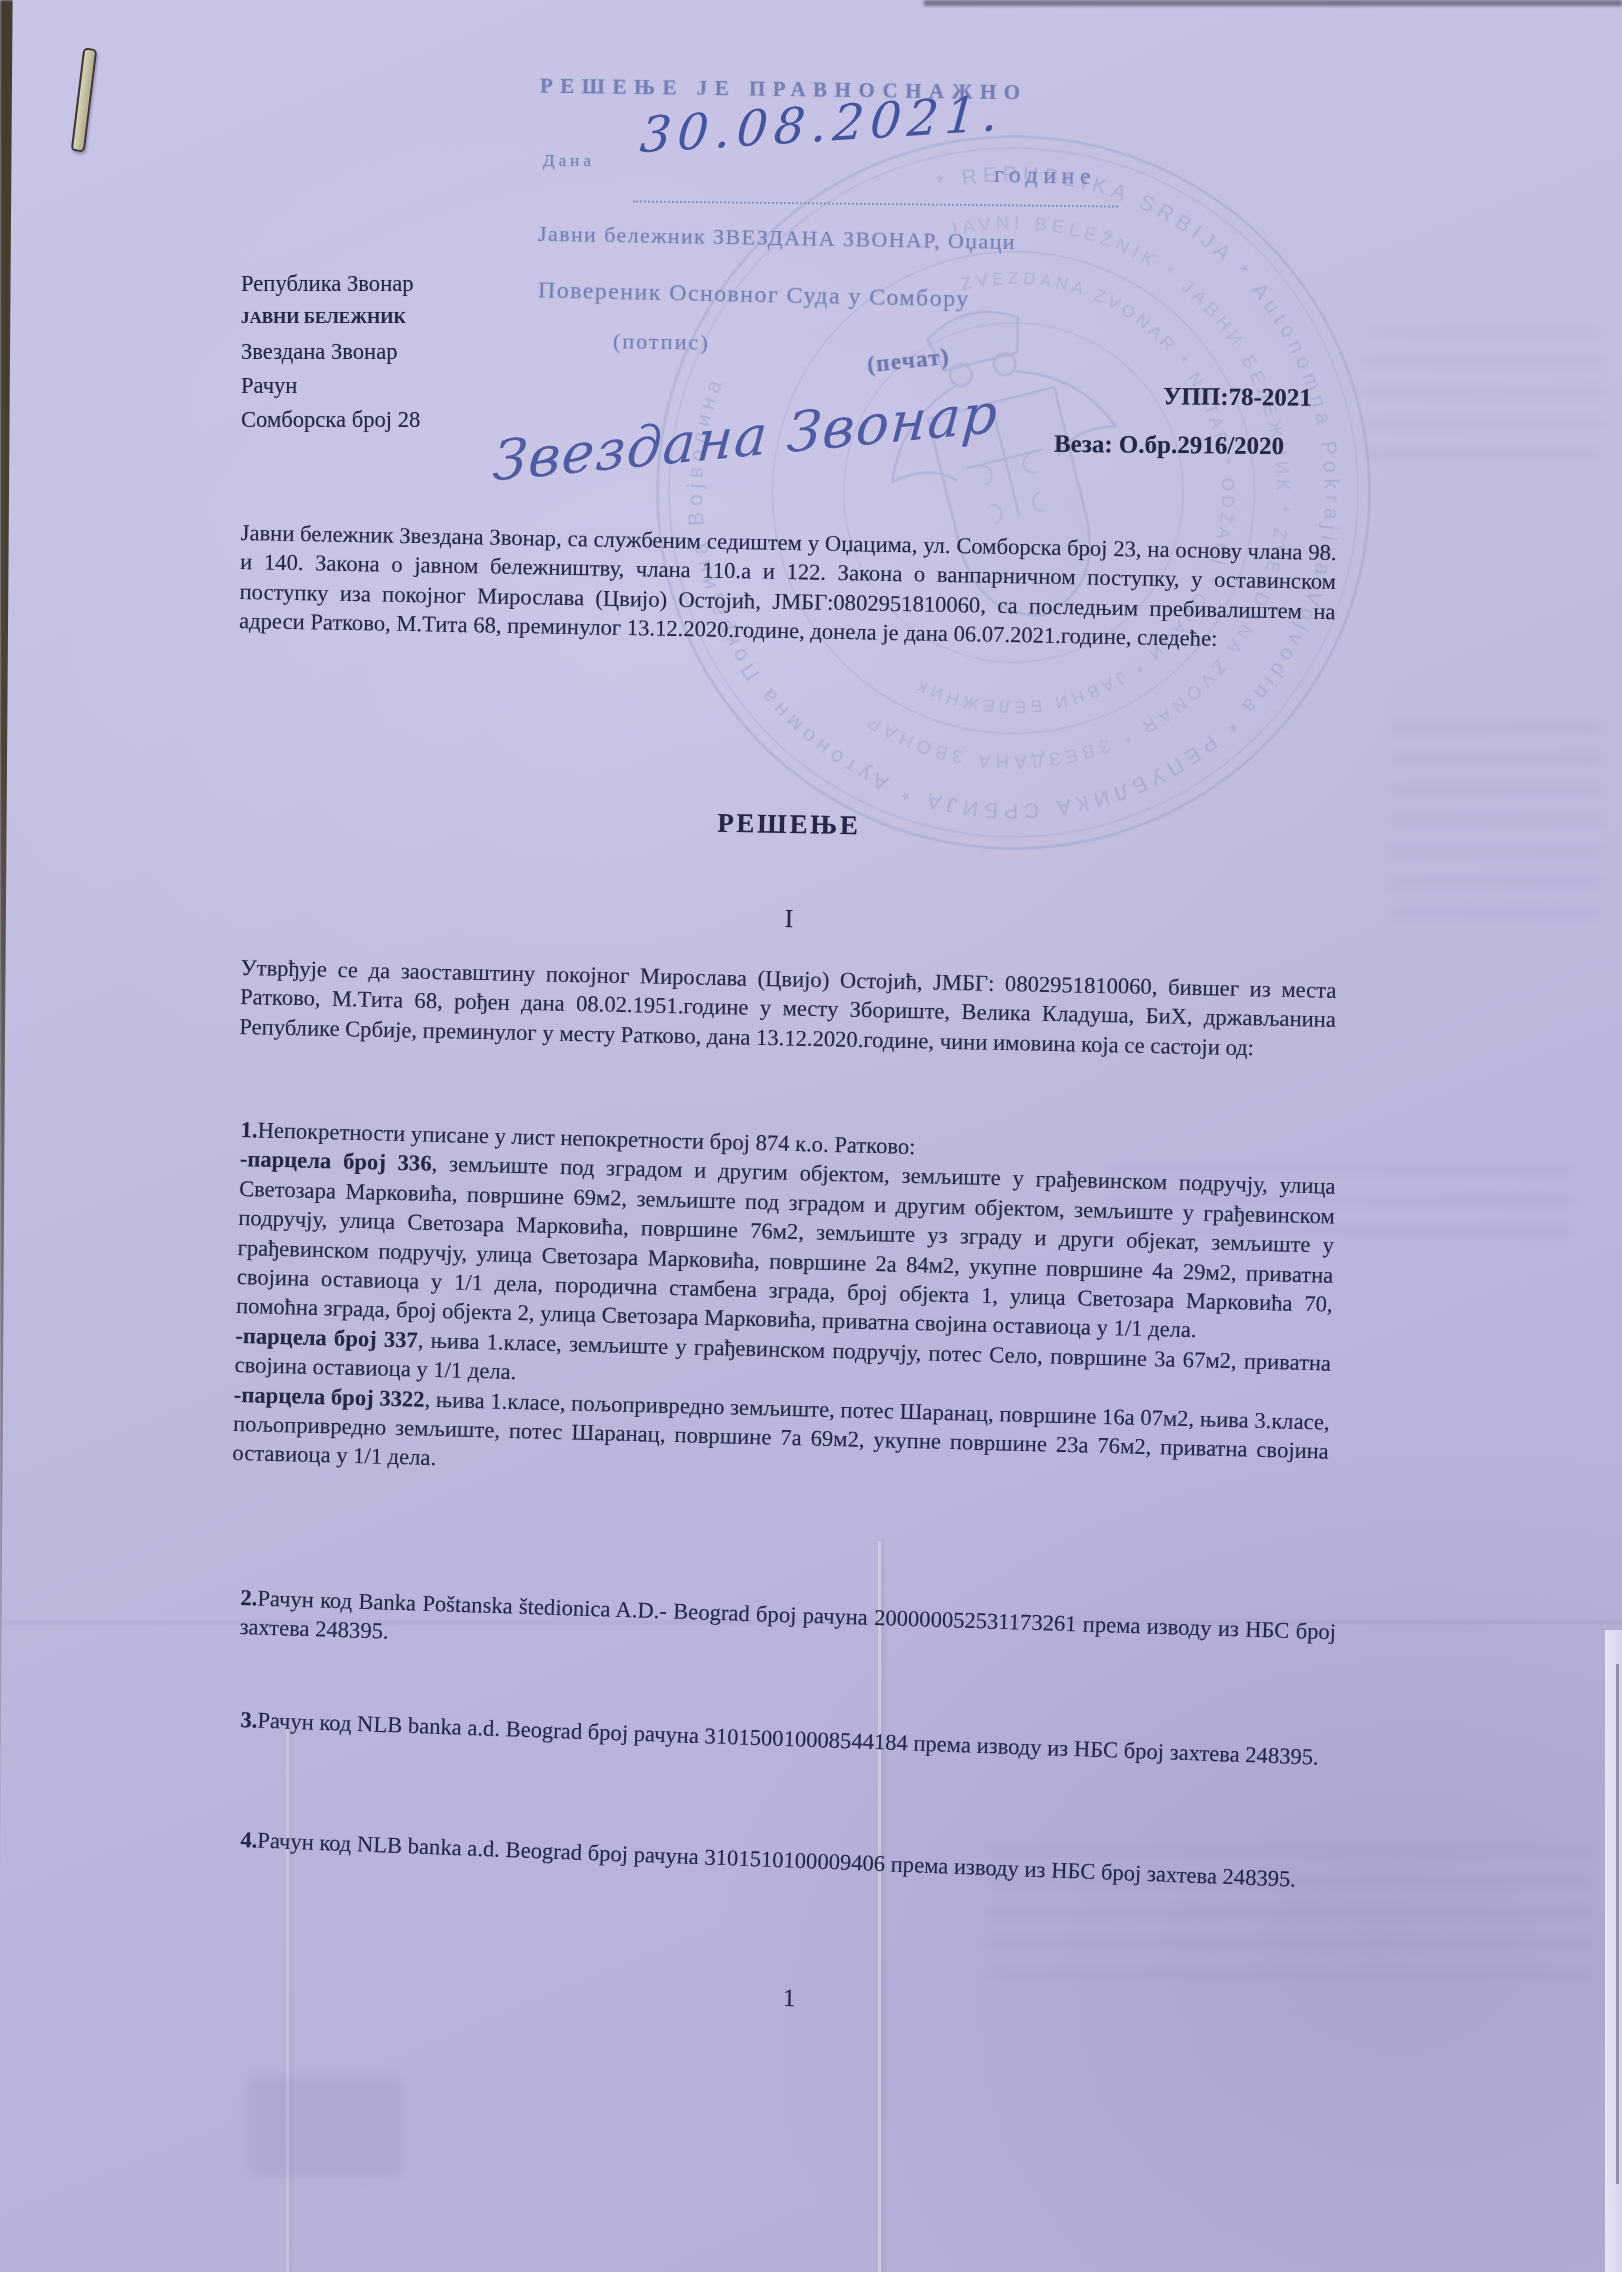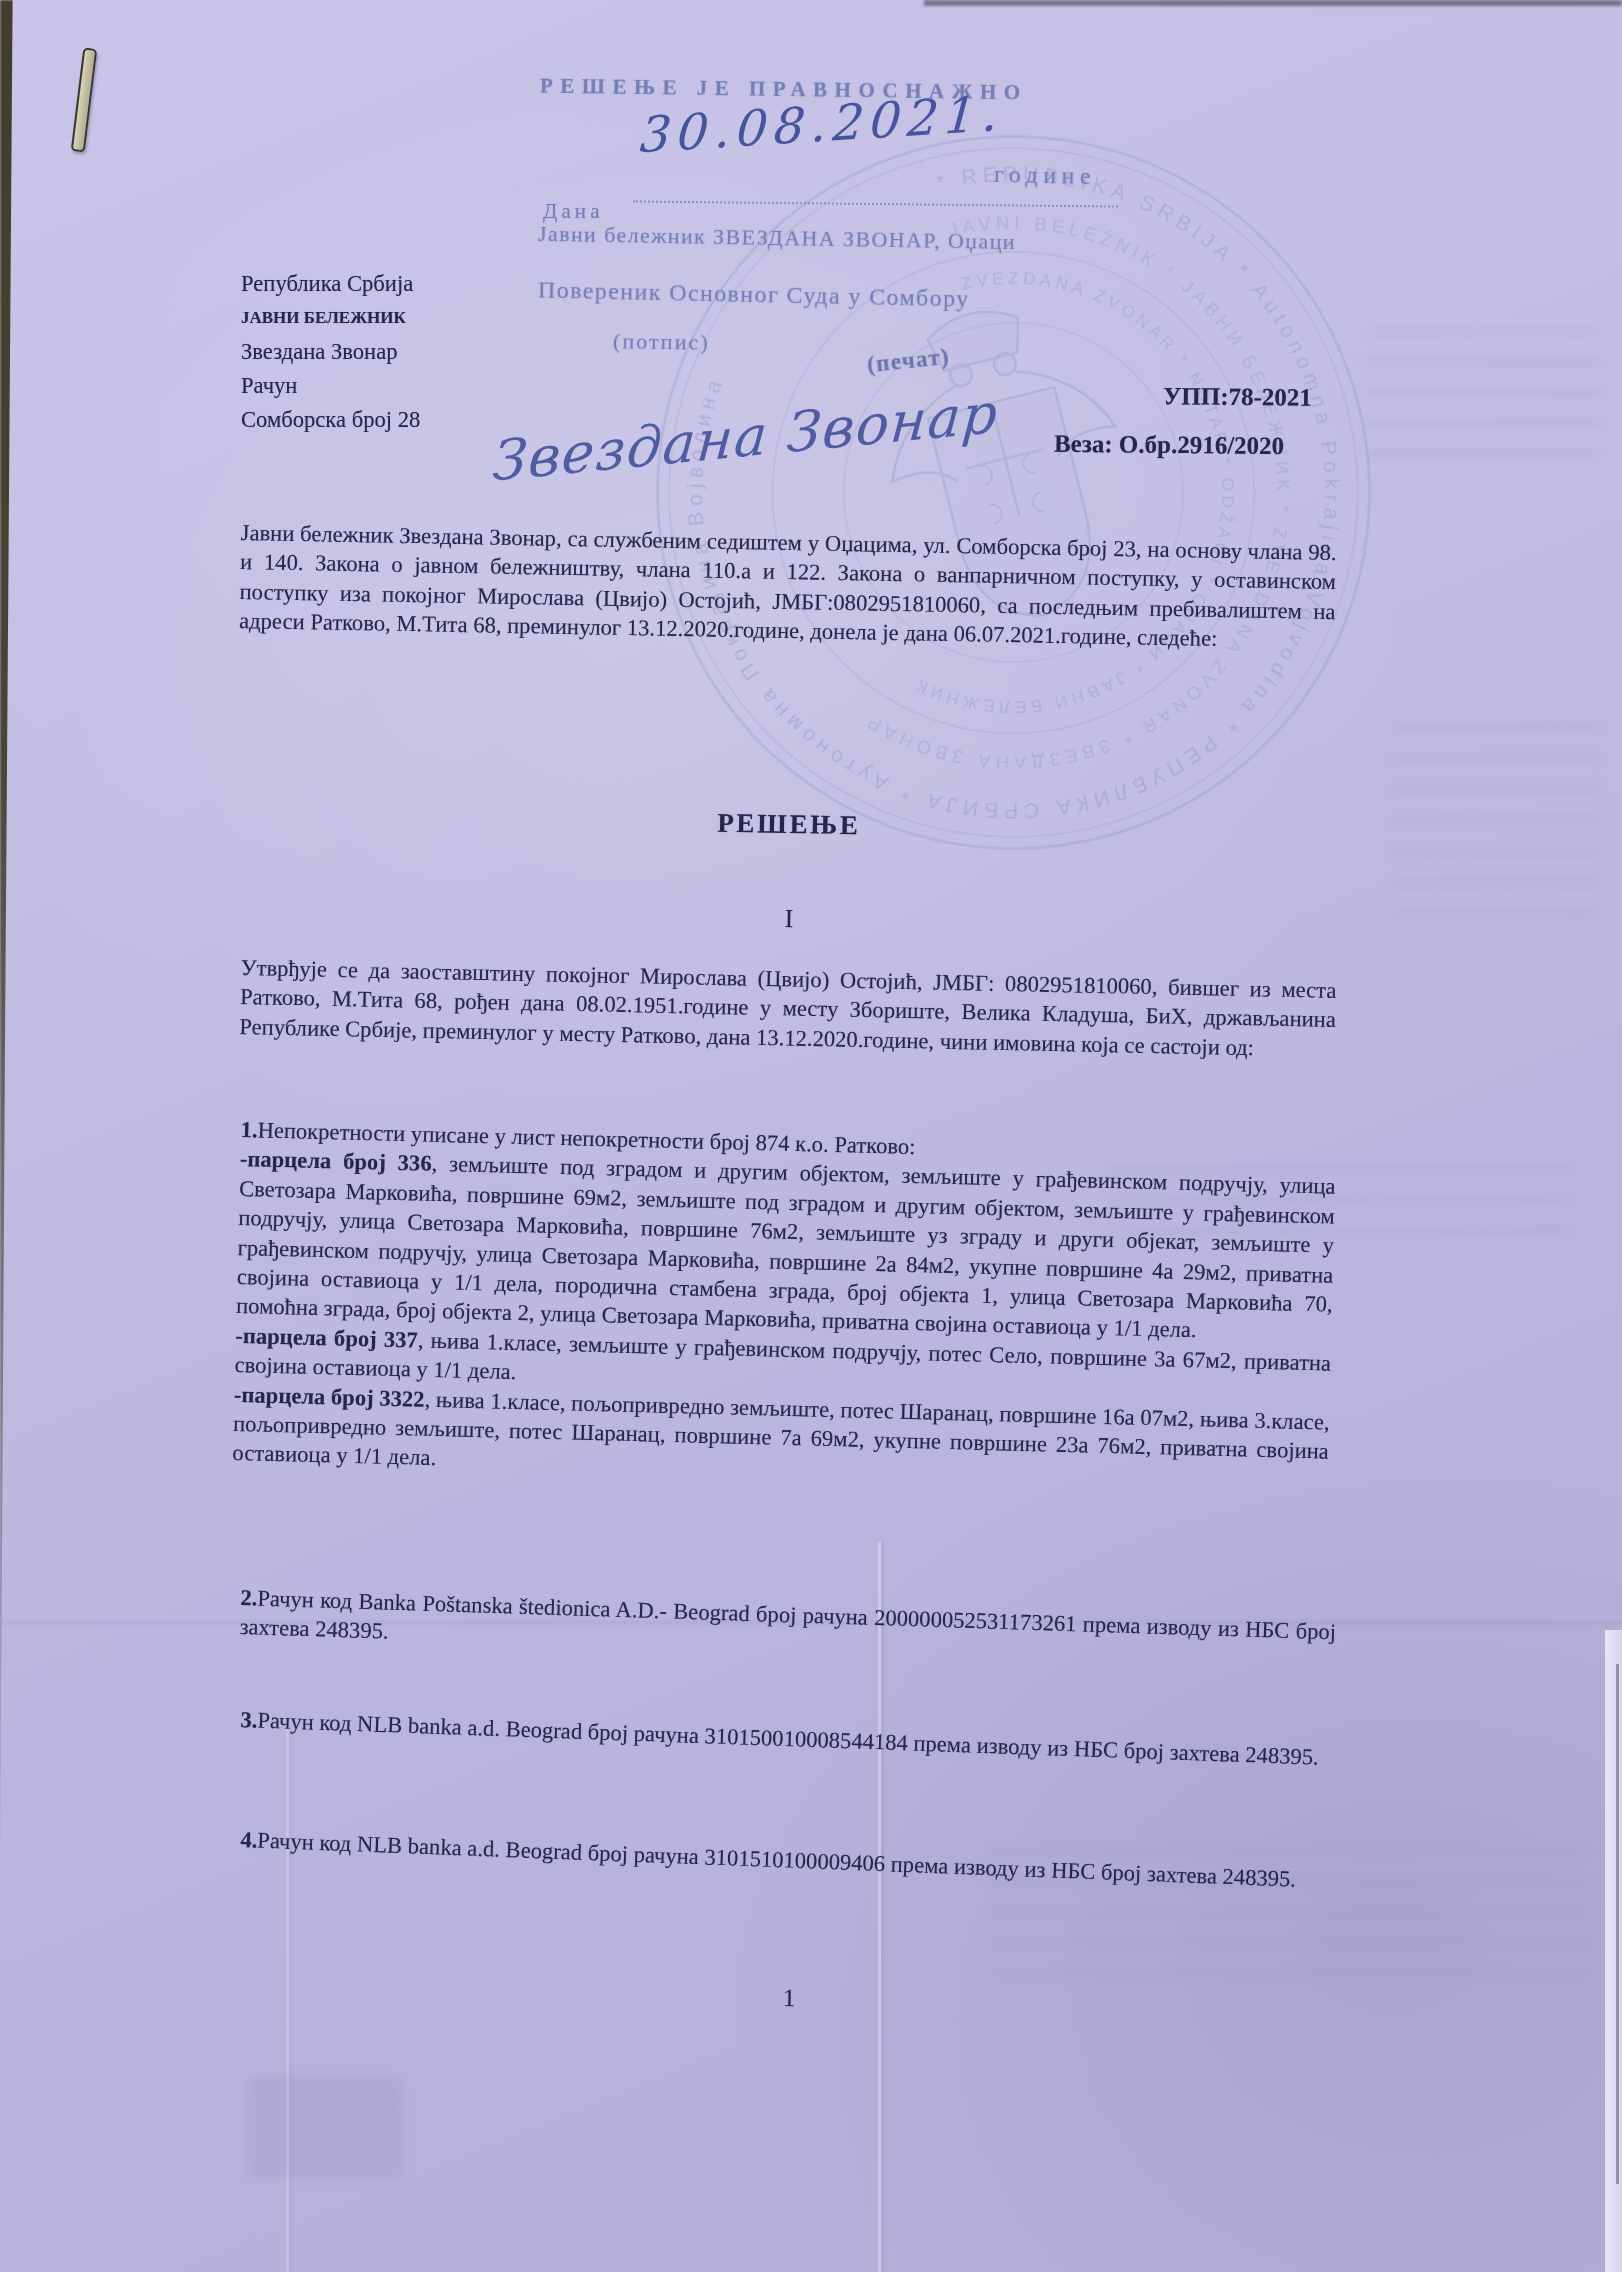--- a/index.html
+++ b/index.html
@@ -97,32 +97,32 @@
       <path d="M-40,-188 q-95,28 -128,115 q62,-12 92,22" fill="none"></path>
       <path d="M40,-188 q95,28 128,115 q-62,-12 -92,22" fill="none"></path>
       <path d="M-95,-150 h190 v188 q0,112 -95,132 q-95,-20 -95,-132 z"></path>
       <path d="M0,-128 v148 M-58,-66 h116" fill="none"></path>
       <path d="M-38,-36 a14,14 0 1 0 0,-28 M38,-36 a14,14 0 1 1 0,-28 M-38,22 a14,14 0 1 0 0,-28 M38,22 a14,14 0 1 1 0,-28" fill="none" stroke-width="2.5"></path>
     </g>
   </svg>
 
   <div>
     <div class="stamp" style="left:540px;top:77px;font-size:21px;letter-spacing:7.5px;font-weight:bold;transform:rotate(.8deg);">РЕШЕЊЕ ЈЕ ПРАВНОСНАЖНО</div>
-    <div class="stamp" style="left:543px;top:151px;font-size:21px;letter-spacing:4.1px;margin-top:48px;">Дана</div>
+    <div class="stamp" style="left:543px;top:151px;font-size:17px;letter-spacing:4.1px;">Дана</div>
     <div class="hand" style="left:640px;top:96px;font-size:49px;letter-spacing:6.2px;transform:rotate(-3.5deg) skewX(-8deg);">30.08.2021.</div>
     <div class="date-underline"></div>
     <div class="stamp" style="left:994px;top:162px;font-size:24px;letter-spacing:5.5px;transform:rotate(1.2deg);">године</div>
     <div class="stamp" style="left:538px;top:225px;font-size:22px;letter-spacing:1.4px;transform:rotate(1deg);">Јавни бележник ЗВЕЗДАНА ЗВОНАР, Оџаци</div>
     <div class="stamp" style="left:538px;top:281px;font-size:24px;letter-spacing:1.4px;transform:rotate(1.2deg);">Повереник Основног Суда у Сомбору</div>
     <div class="stamp" style="left:613px;top:329px;font-size:22px;letter-spacing:2.1px;transform:rotate(.8deg);">(потпис)</div>
     <div class="stamp" style="left:867px;top:348px;font-size:23px;font-weight:bold;letter-spacing:1.4px;transform:rotate(-6deg);color:#6a74ac;">(печат)</div>
   </div>
 
   <div class="ink" style="position:absolute;left:241px;top:267px;line-height:34px;font-size:22.6px;">
-    <div>Република Србија</div>
+    <div>Република Звонар</div>
     <div class="b" style="font-size:17px;">ЈАВНИ БЕЛЕЖНИК</div>
     <div>Звездана Звонар</div>
     <div>Рачун</div>
     <div>Сомборска број 28</div>
   </div>
 
   <div class="ink b" style="position:absolute;left:1163px;top:383px;font-size:25px;transform:rotate(.6deg);">УПП:78-2021</div>
   <div class="ink b" style="position:absolute;left:1054px;top:431px;font-size:25px;transform:rotate(.6deg);">Веза: О.бр.2916/2020</div>
 
   <div class="hand" style="left:492px;top:405px;font-size:55px;letter-spacing:1.4px;transform:rotate(-5.5deg) skewX(-10deg);opacity:.92;">Звездана Звонар</div>

